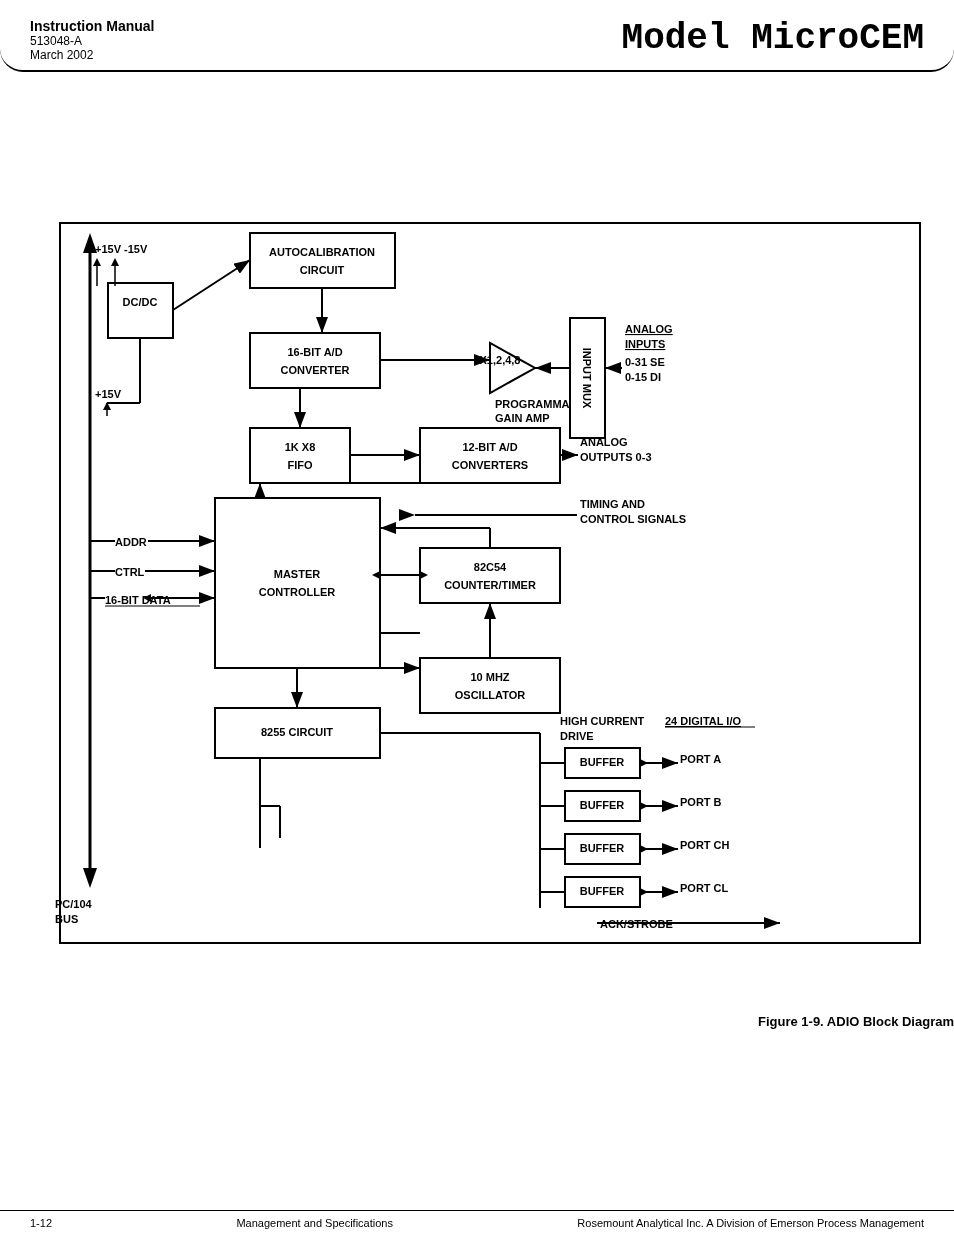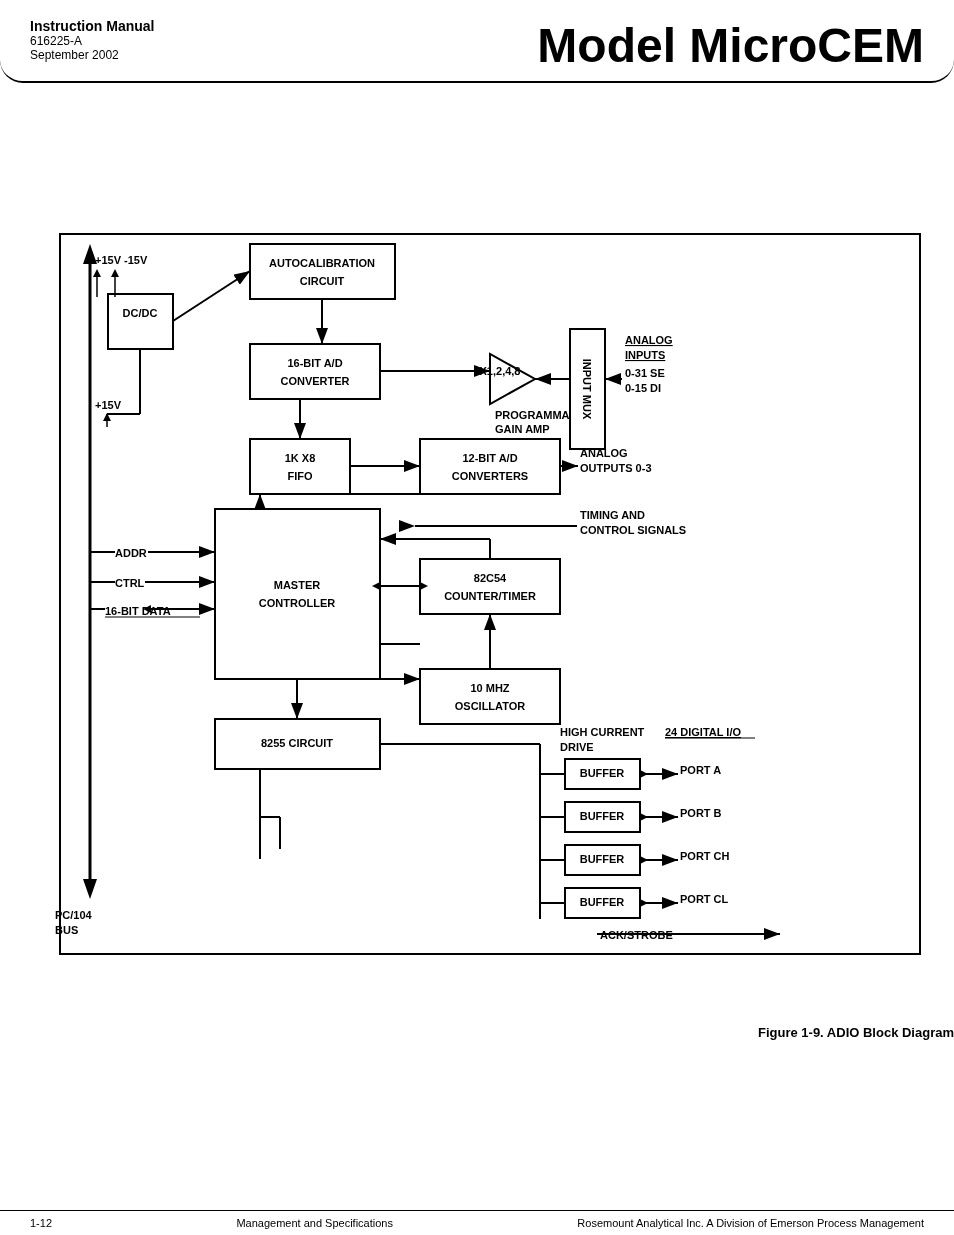--- a/index.html
+++ b/index.html
@@ -23,23 +23,23 @@
       border-radius: 23px;
     }
     .header-left .title {
       font-weight: bold;
       font-size: 14px;
     }
     .header-left .subtitle {
       font-size: 12px;
     }
     .header-right .model {
-      font-size: 48px;
+      font-size: 36px;
       font-weight: bold;
-      font-family: Liberation Sans, sans-serif;
+      font-family: Liberation Mono, monospace;
     }
 
     
     .diagram-container {
       position: relative;
       width: 100%;
       height: 900px;
       margin: 16px auto;
     }
 
@@ -70,22 +70,22 @@
       font-size: 13px;
       padding: 10px 0;
     }
   </style>
 </head>
 <body>
 
 <div class="header">
   <div class="header-left">
     <div class="title">Instruction Manual</div>
-    <div class="subtitle">616225-A</div>
-    <div class="subtitle">September 2002</div>
+    <div class="subtitle">513048-A</div>
+    <div class="subtitle">March 2002</div>
   </div>
   <div class="header-right">
     <div class="model">Model MicroCEM</div>
   </div>
 </div>
 
 <div class="diagram-container">
   <svg class="diagram" viewBox="0 0 954 900" xmlns="http://www.w3.org/2000/svg">
 
     <defs>

